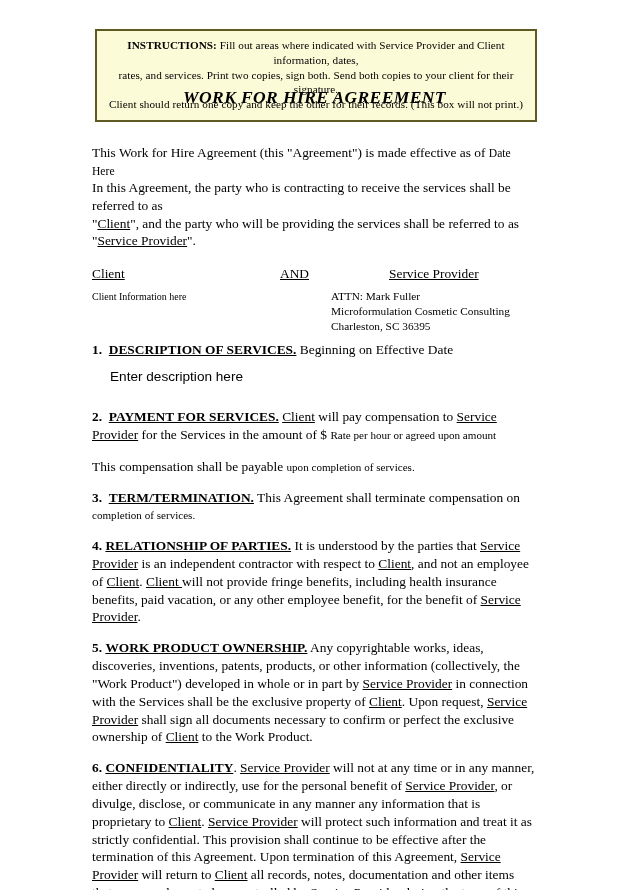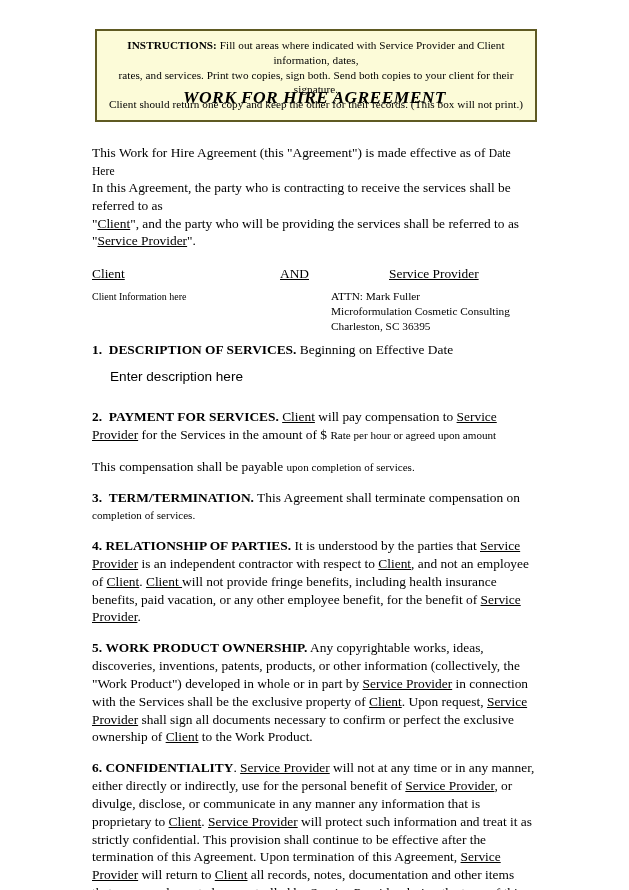--- a/index.html
+++ b/index.html
@@ -108,20 +108,21 @@
     margin: 0 0 13px 0;
     font-size: 13.4px;
     line-height: 1.33;
     text-align: left;
   }
   .section .num {
     font-weight: bold;
   }
   .section .heading {
     font-weight: bold;
+    text-decoration: underline;
   }
   .sans-fill {
     font-family: "Liberation Sans", "DejaVu Sans", sans-serif;
     font-size: 13.6px;
     display: block;
     margin: 9px 0 0 18px;
   }
   .sec1-wrap { margin-bottom: 22px; }
   .sec2-wrap { margin-bottom: 14px; }
   .sec3-wrap { margin-bottom: 13px; }

